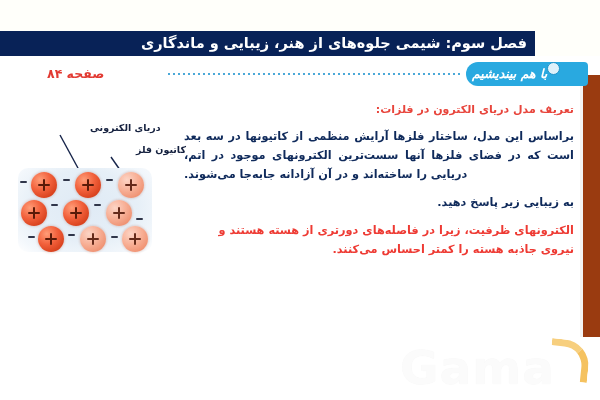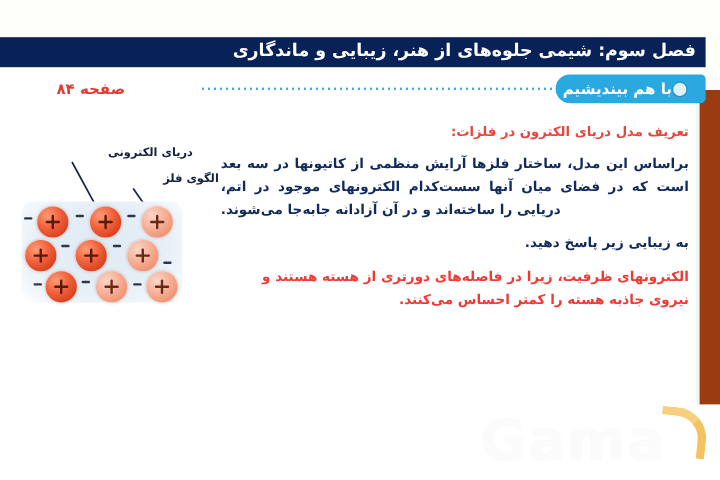--- a/index.html
+++ b/index.html
@@ -28,21 +28,21 @@
     width: 600px;
     height: 344px;
     background: #ffffff;
   }
 
   
   #chapter-bar {
     position: absolute;
     left: 0;
     top: 31px;
-    width: 588px;
+    width: 535px;
     height: 25px;
     background: #082257;
     display: flex;
     align-items: center;
     justify-content: flex-start;
     box-sizing: border-box;
     padding-right: 8px;
   }
   #chapter-title {
     color: #ffffff;
@@ -81,24 +81,25 @@
   }
   #section-badge {
     position: absolute;
     right: 12px;
     top: 0px;
     height: 24px;
     background: #29a9e0;
     border-radius: 12px 4px 4px 12px;
     display: flex;
     flex-direction: row-reverse;
-    align-items: center;
+    align-items: flex-start;
     padding: 0 10px 0 6px;
     box-sizing: border-box;
     min-width: 122px;
+    font-style: italic;
   }
   #section-badge-label {
     color: #ffffff;
     font-size: 12.5px;
     font-weight: 700;
     white-space: nowrap;
     line-height: 24px;
   }
   #section-bullet-icon {
     width: 11px;
@@ -295,21 +296,21 @@
   <div id="page-number">صفحه ۸۴</div>
 
   <div id="diagram">
 
     <svg width="162" height="140" style="position:absolute;left:0;top:0;">
       <line x1="52" y1="17" x2="77" y2="63" stroke="#16244a" stroke-width="1.4"></line>
       <line x1="103" y1="39" x2="119" y2="62" stroke="#16244a" stroke-width="1.4"></line>
     </svg>
 
     <span class="diagram-label" id="label-electron-sea">دریای الکترونی</span>
-    <span class="diagram-label" id="label-metal-cation">الگوی فلز</span>
+    <span class="diagram-label" id="label-metal-cation">کاتیون فلز</span>
 
     <div id="lattice-box">
 
       <div class="cation" style="left:13px;  top:4px;"></div>
       <div class="cation" style="left:57px;  top:4px;"></div>
       <div class="cation pale" style="left:100px; top:4px;"></div>
 
       <div class="cation" style="left:3px;   top:32px;"></div>
       <div class="cation" style="left:45px;  top:32px;"></div>
       <div class="cation pale" style="left:88px;  top:32px;"></div>
@@ -325,21 +326,21 @@
       <div class="electron" style="left:76px; top:36px;"></div>
       <div class="electron" style="left:118px;top:50px;"></div>
       <div class="electron" style="left:10px; top:68px;"></div>
       <div class="electron" style="left:50px; top:66px;"></div>
       <div class="electron" style="left:93px; top:68px;"></div>
     </div>
   </div>
 
   <div id="text-column">
     <p class="para heading-red">تعریف مدل دریای الکترون در فلزات:</p>
-    <p class="para">براساس این مدل، ساختار فلزها آرایش منظمی از کاتیونها در سه بعد است که در فضای میان آنها سست‌کدام الکترونهای موجود در اتم، دریایی را ساخته‌اند و در آن آزادانه جابه‌جا می‌شوند.</p>
+    <p class="para">براساس این مدل، ساختار فلزها آرایش منظمی از کاتیونها در سه بعد است که در فضای فلزها آنها سست‌ترین الکترونهای موجود در اتم، دریایی را ساخته‌اند و در آن آزادانه جابه‌جا می‌شوند.</p>
     <p class="para short">به زیبایی زیر پاسخ دهید.</p>
     <p class="para answer-red">الکترونهای ظرفیت، زیرا در فاصله‌های دورتری از هسته هستند و نیروی جاذبه هسته را کمتر احساس می‌کنند.</p>
   </div>
 
   <div id="watermark">
     <span id="watermark-text">Gama</span>
     <span id="watermark-swoosh"></span>
   </div>
 
 </div>

